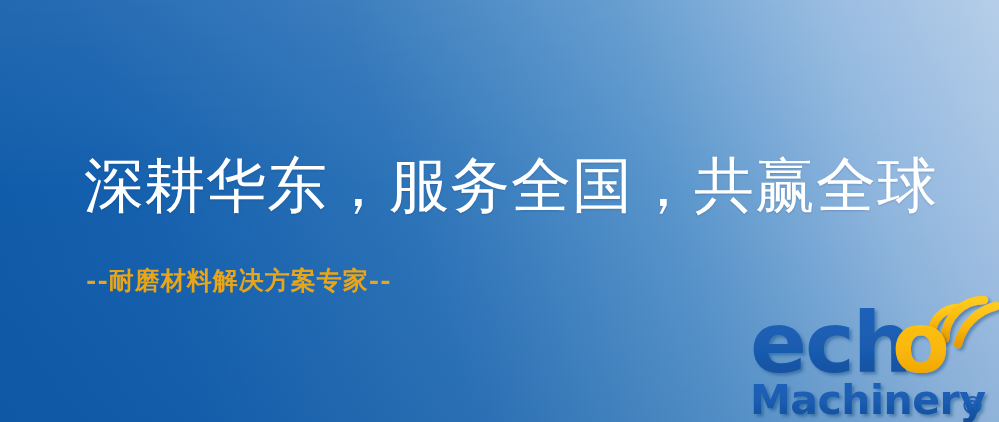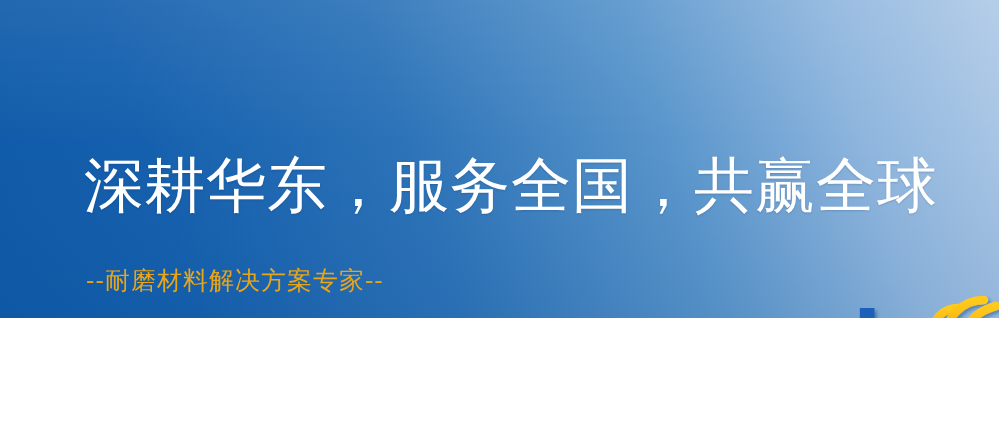--- a/index.html
+++ b/index.html
@@ -8,21 +8,21 @@
     padding: 0;
     background: #ffffff;
   }
   body {
     font-family: "Liberation Sans", sans-serif;
   }
 
   #banner {
     position: relative;
     width: 999px;
-    height: 318px;
+    height: 422px;
     overflow: hidden;
     
     background:
       linear-gradient(72deg,
         #0f5aa8 0%,
         #1560ae 18%,
         #2c73b8 42%,
         #5a96cc 66%,
         #8fb6de 84%,
         #b0cae7 100%);
@@ -57,20 +57,21 @@
   #subtitle {
     position: absolute;
     left: 86px;
     top: 266px;
     font-family: "DejaVu Serif", "Liberation Serif", serif;
     font-size: 25px;
     line-height: 1.2;
     color: #e9a518;
     letter-spacing: 1px;
     white-space: nowrap;
+    font-weight: bold;
   }
 
   
   #logo {
     position: absolute;
     left: 746px;
     top: 288px;
     width: 253px;
     height: 134px;
   }

